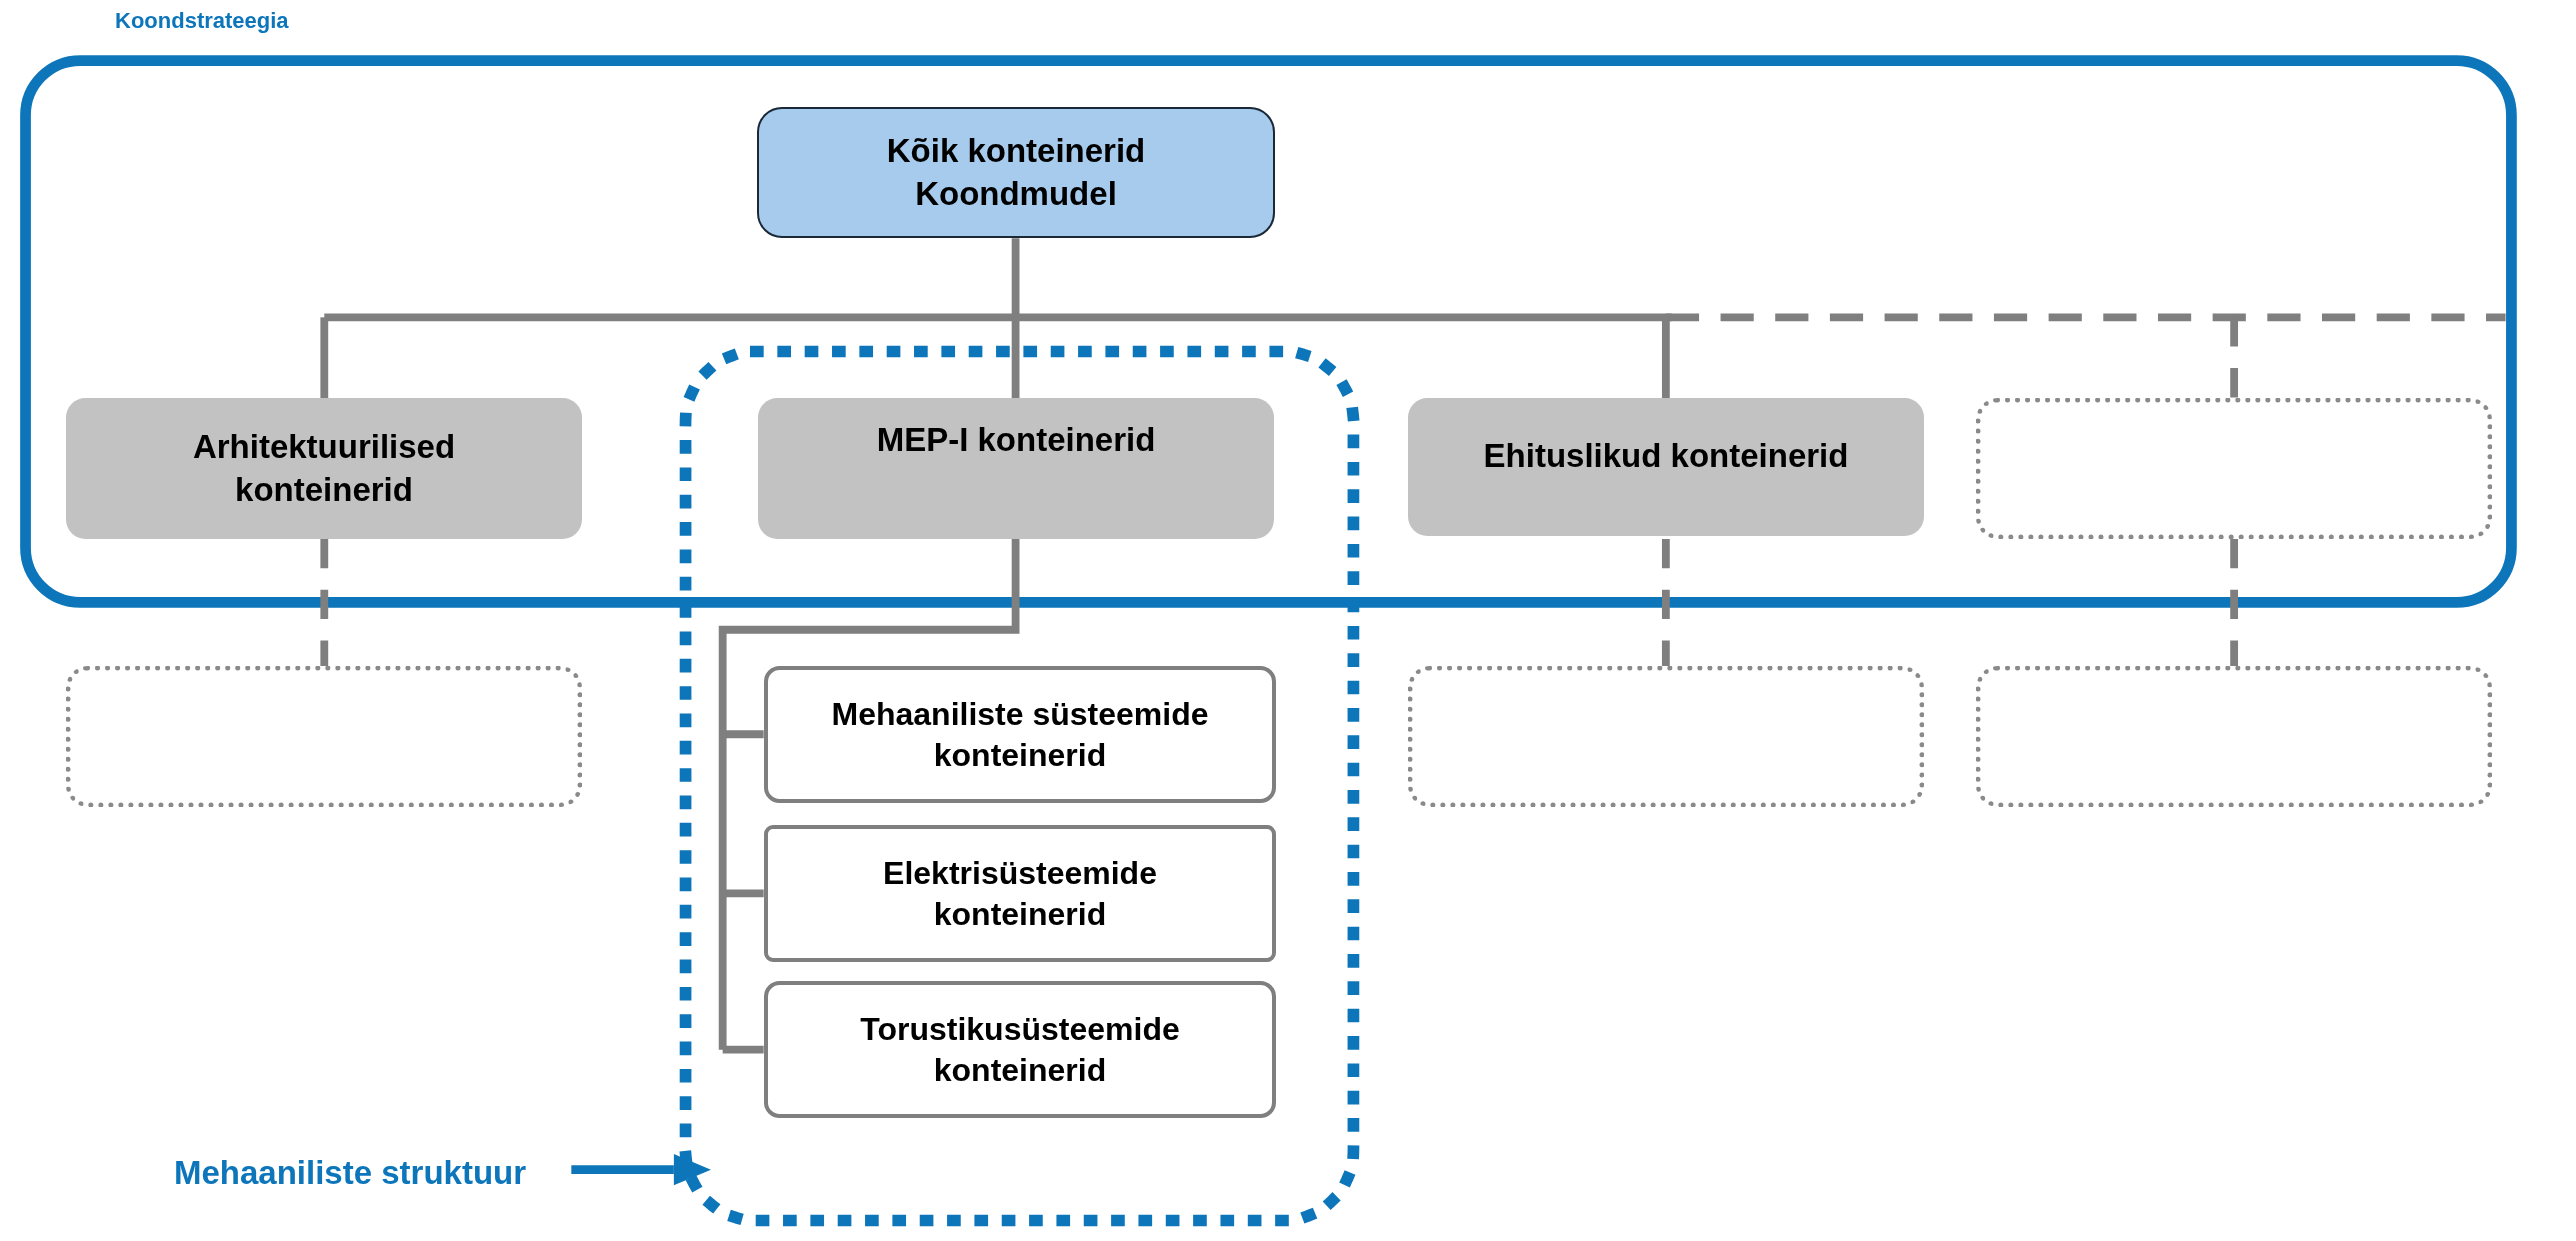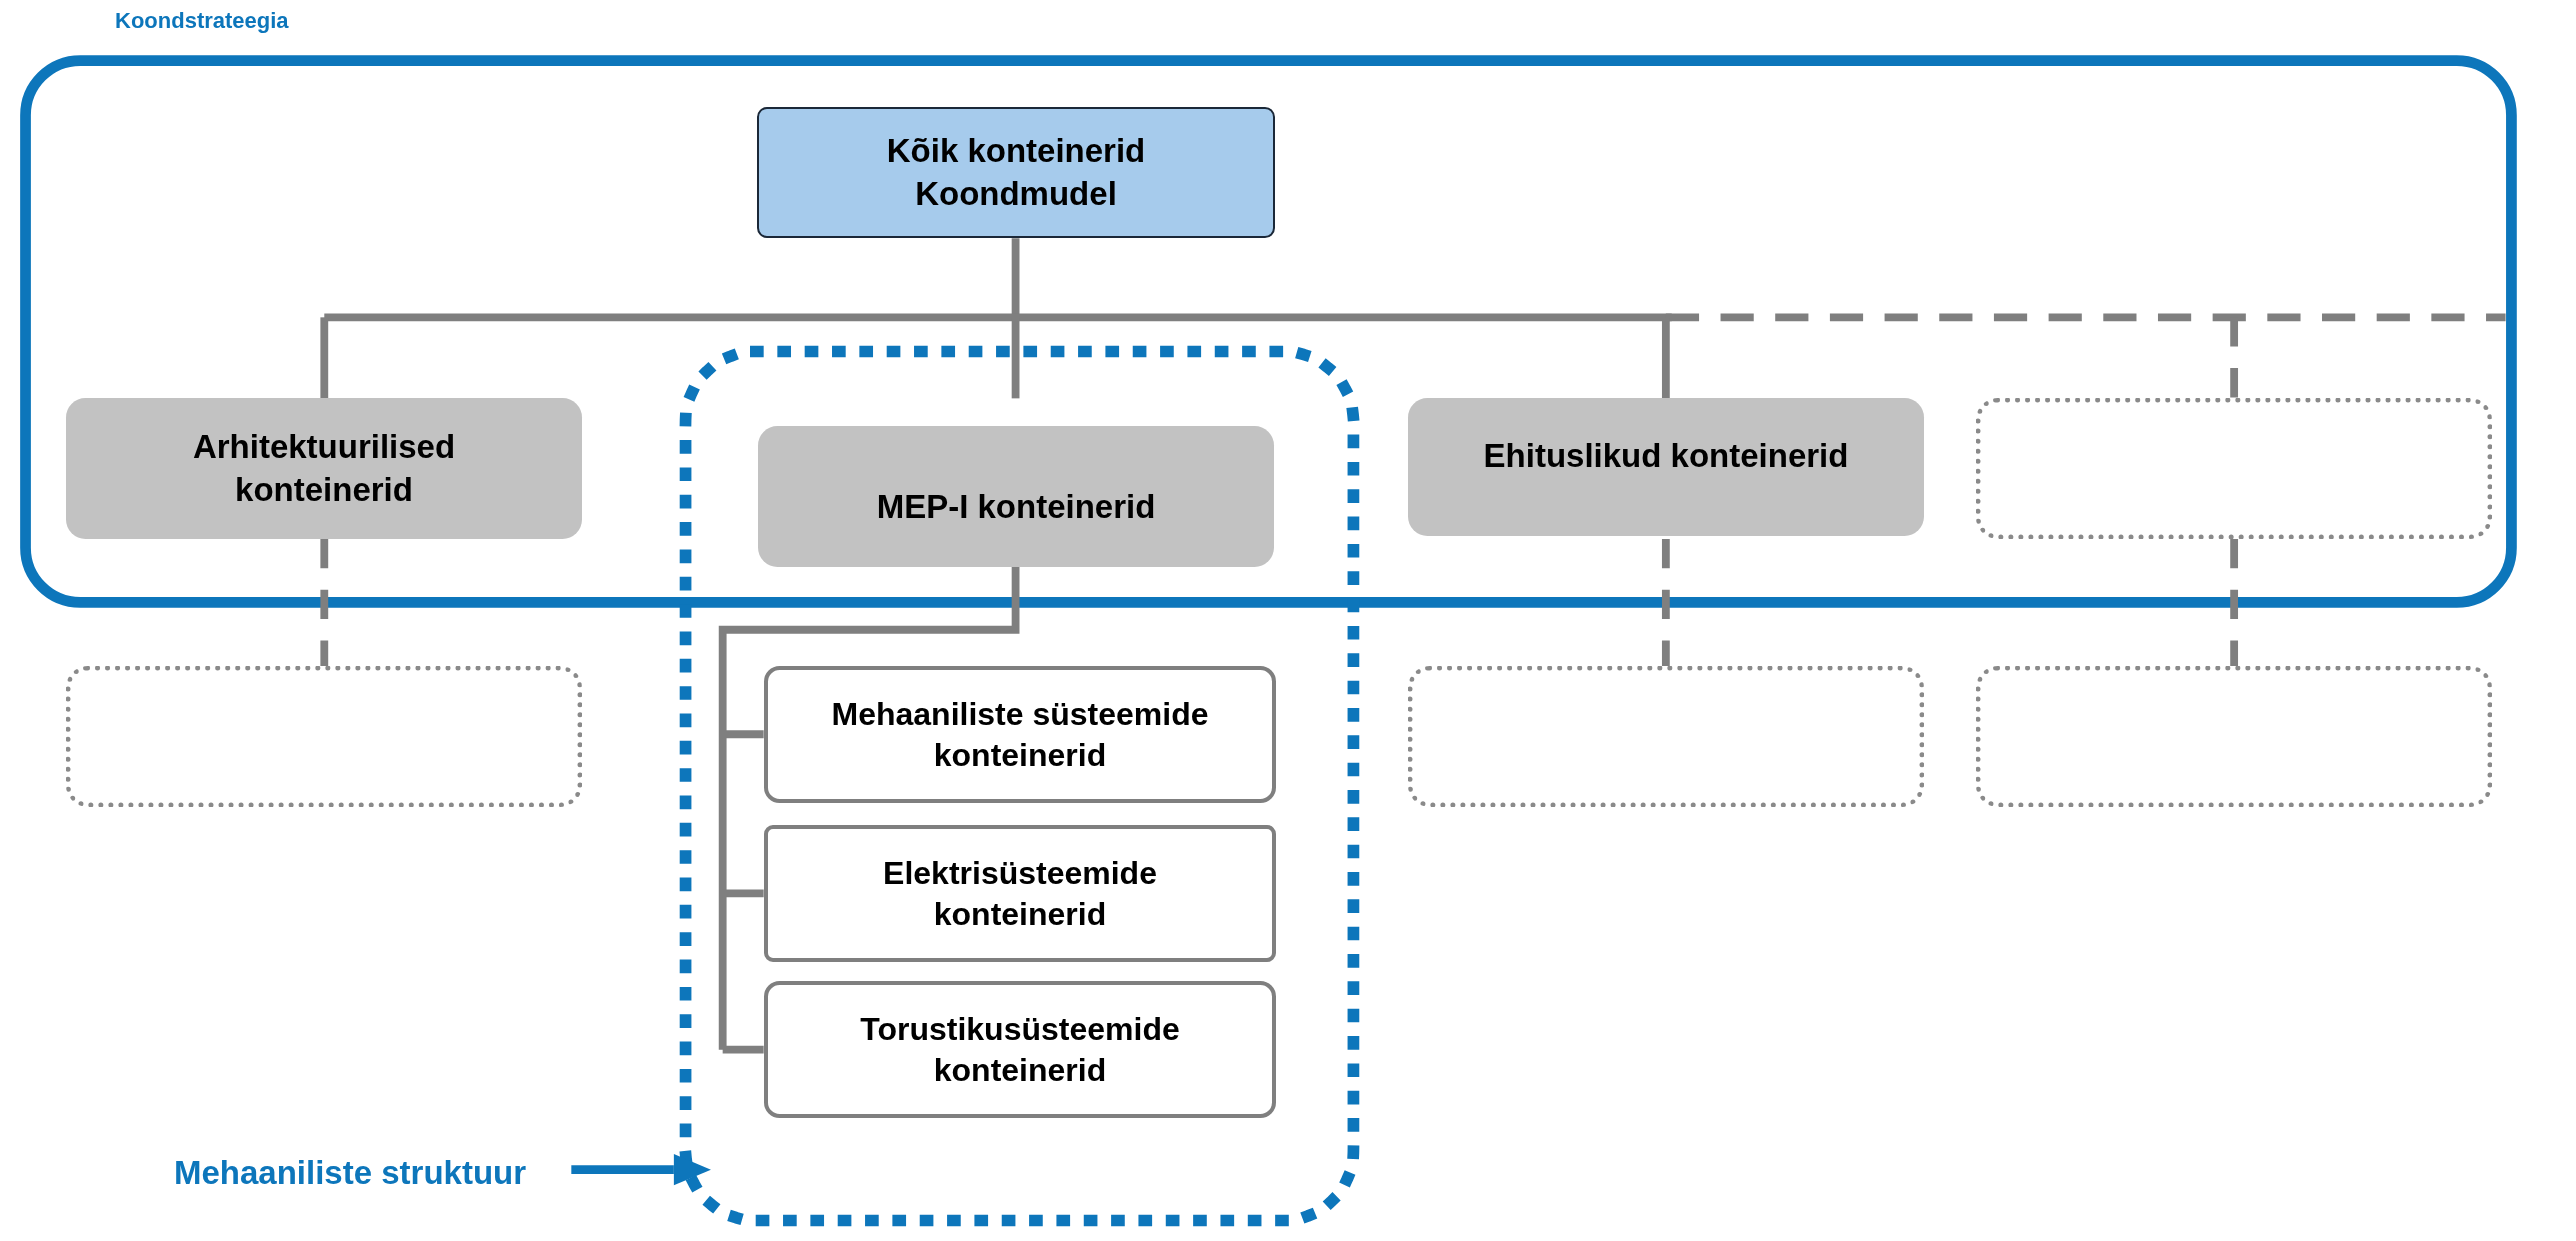--- a/index.html
+++ b/index.html
@@ -32,21 +32,21 @@
     align-items: center;
     justify-content: center;
     text-align: center;
     font-weight: bold;
     color: #000000;
     line-height: 1.28;
   }
   .node-root {
     background: #a6cbec;
     border: 2.9px solid #1b2838;
-    border-radius: 10px;
+    border-radius: 25px;
     font-size: 33px;
   }
   .node-gray {
     background: #c2c2c2;
     border: none;
     border-radius: 19.5px;
     font-size: 33px;
   }
   .node-white {
     background: #ffffff;
@@ -120,21 +120,21 @@
     </div>
   </div>
 
   <div class="node node-gray" style="left:66px; top:398px; width:516px; height:141px;">
     <div>
       <div>Arhitektuurilised</div>
       <div>konteinerid</div>
     </div>
   </div>
 
-  <div class="node node-gray" style="left:758px; top:398px; width:516px; height:141px; align-items:center; padding-top:21px;margin-top:28px;">
+  <div class="node node-gray" style="left:758px; top:398px; width:516px; height:141px; align-items:flex-start; padding-top:21px;">
     <div>
       <div>MEP-I konteinerid</div>
     </div>
   </div>
 
   <div class="node node-gray" style="left:1408px; top:398px; width:516px; height:138px; align-items:flex-start; padding-top:37px;">
     <div>
       <div>Ehituslikud konteinerid</div>
     </div>
   </div>

